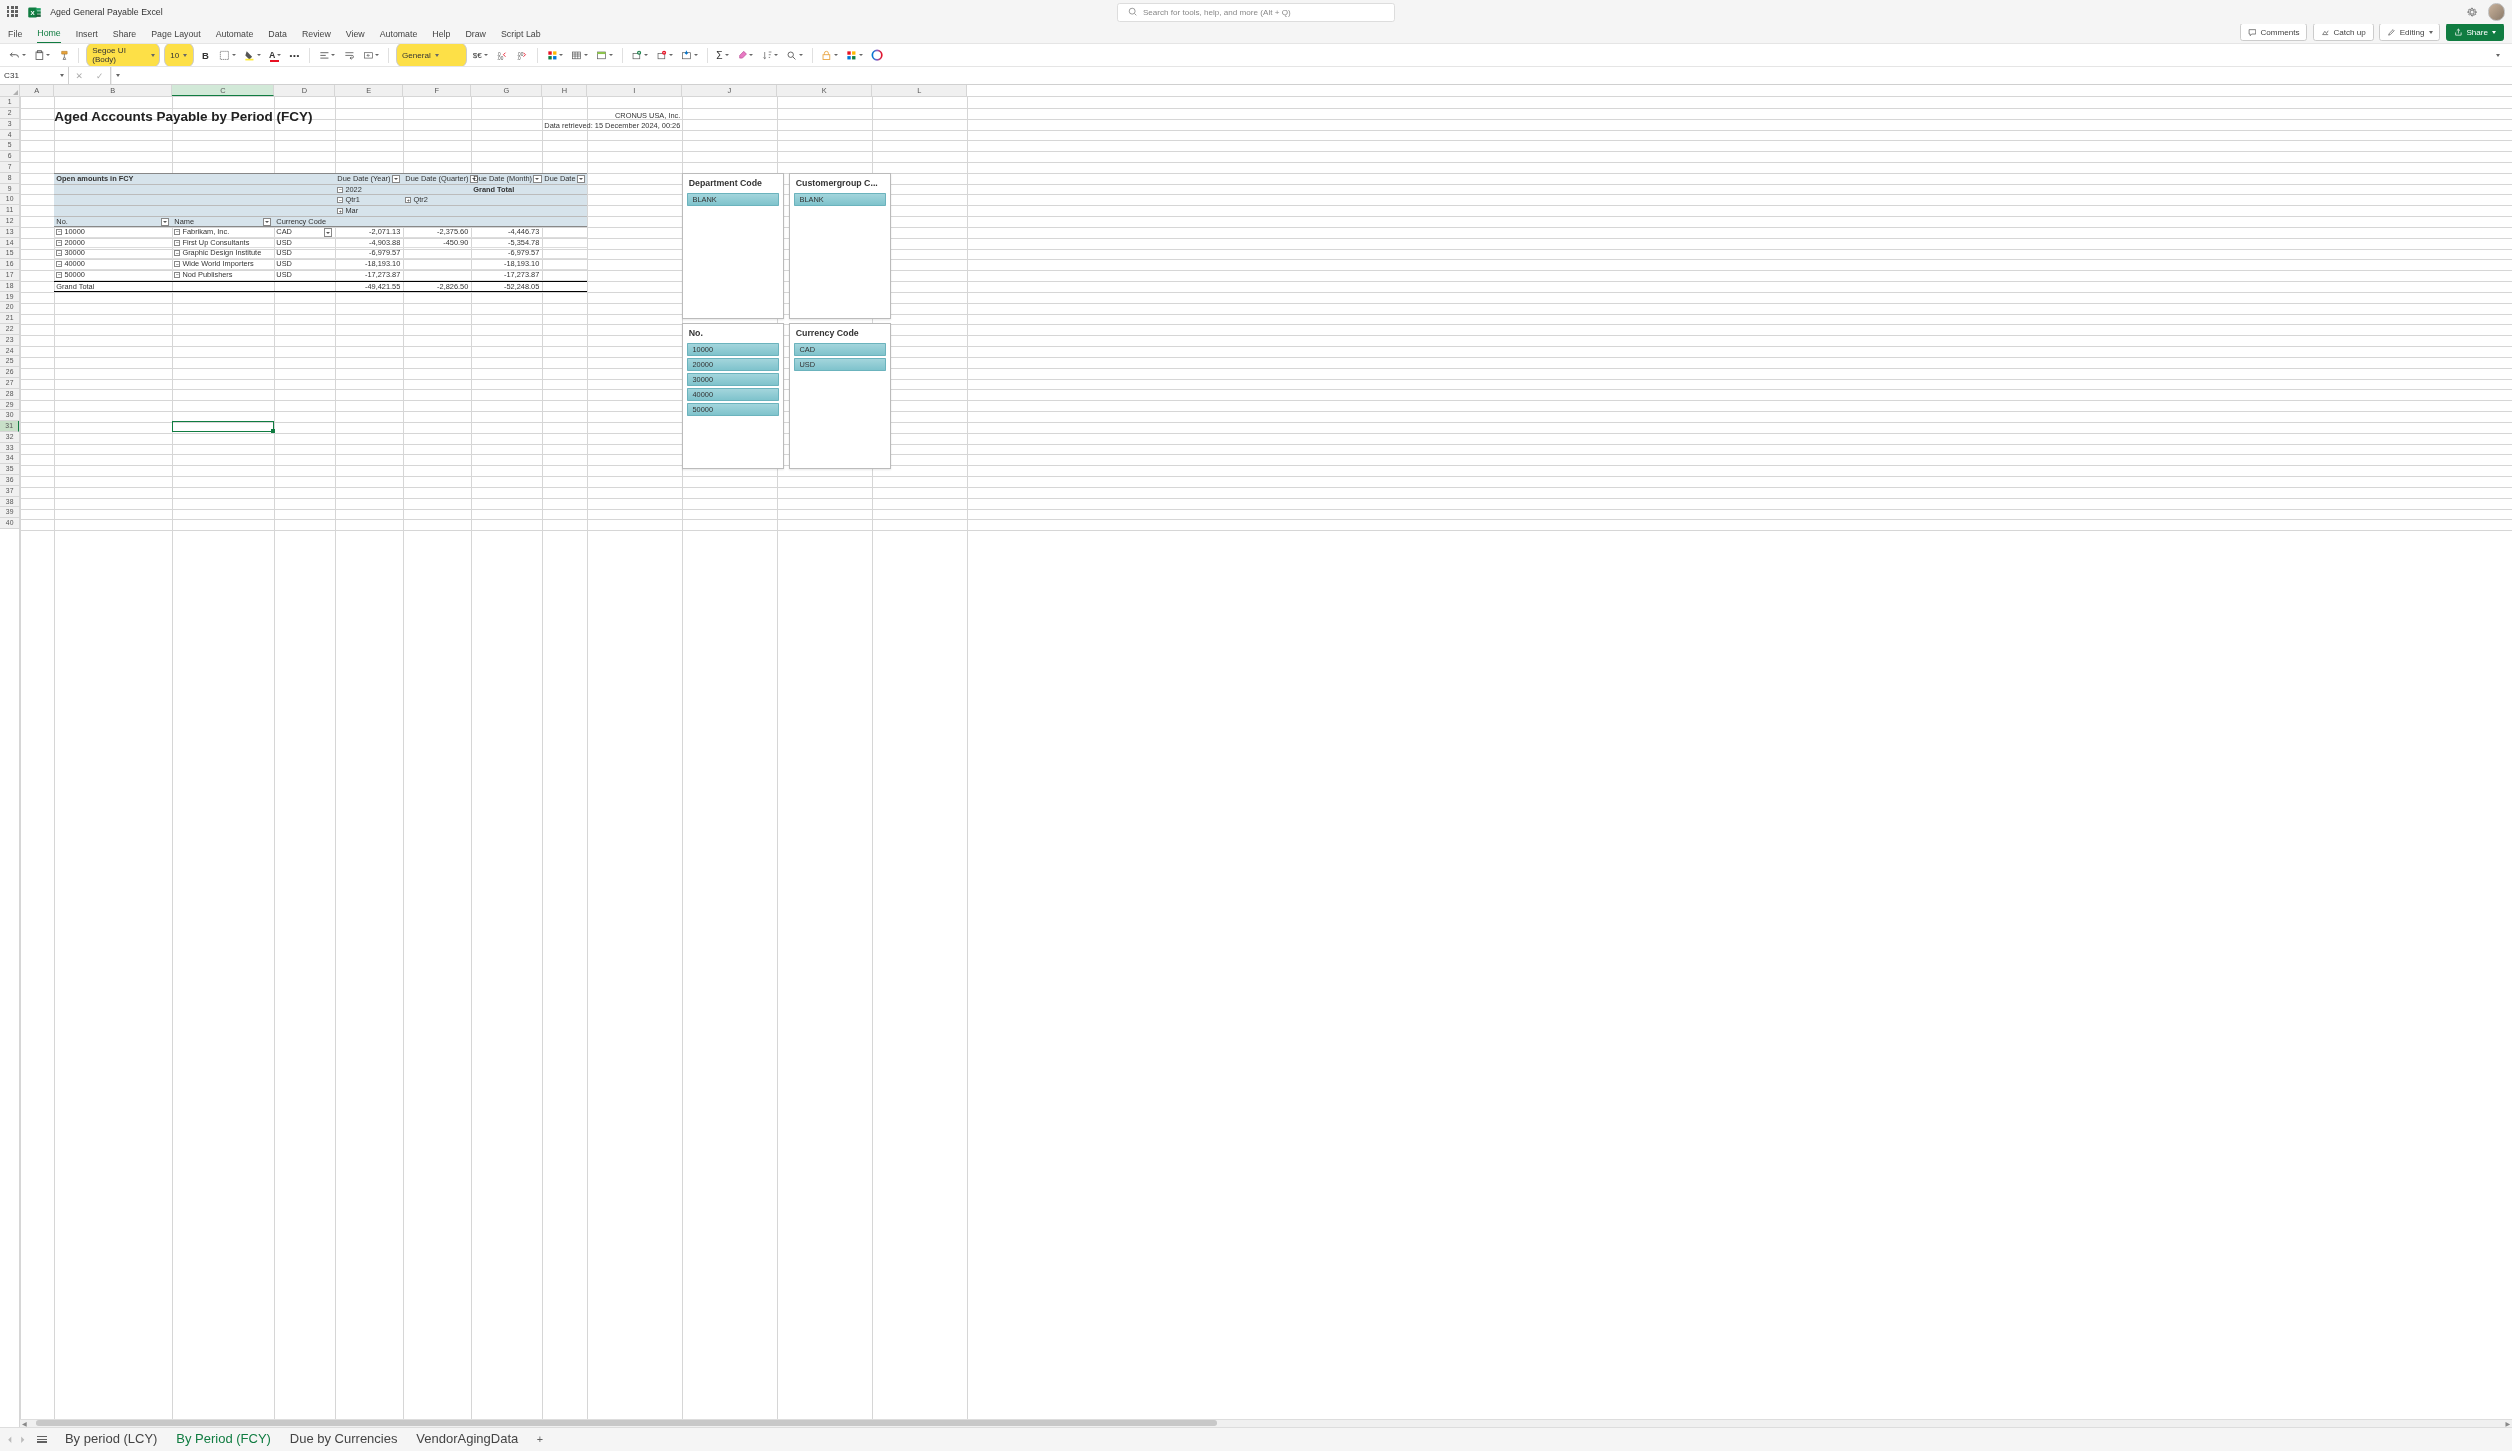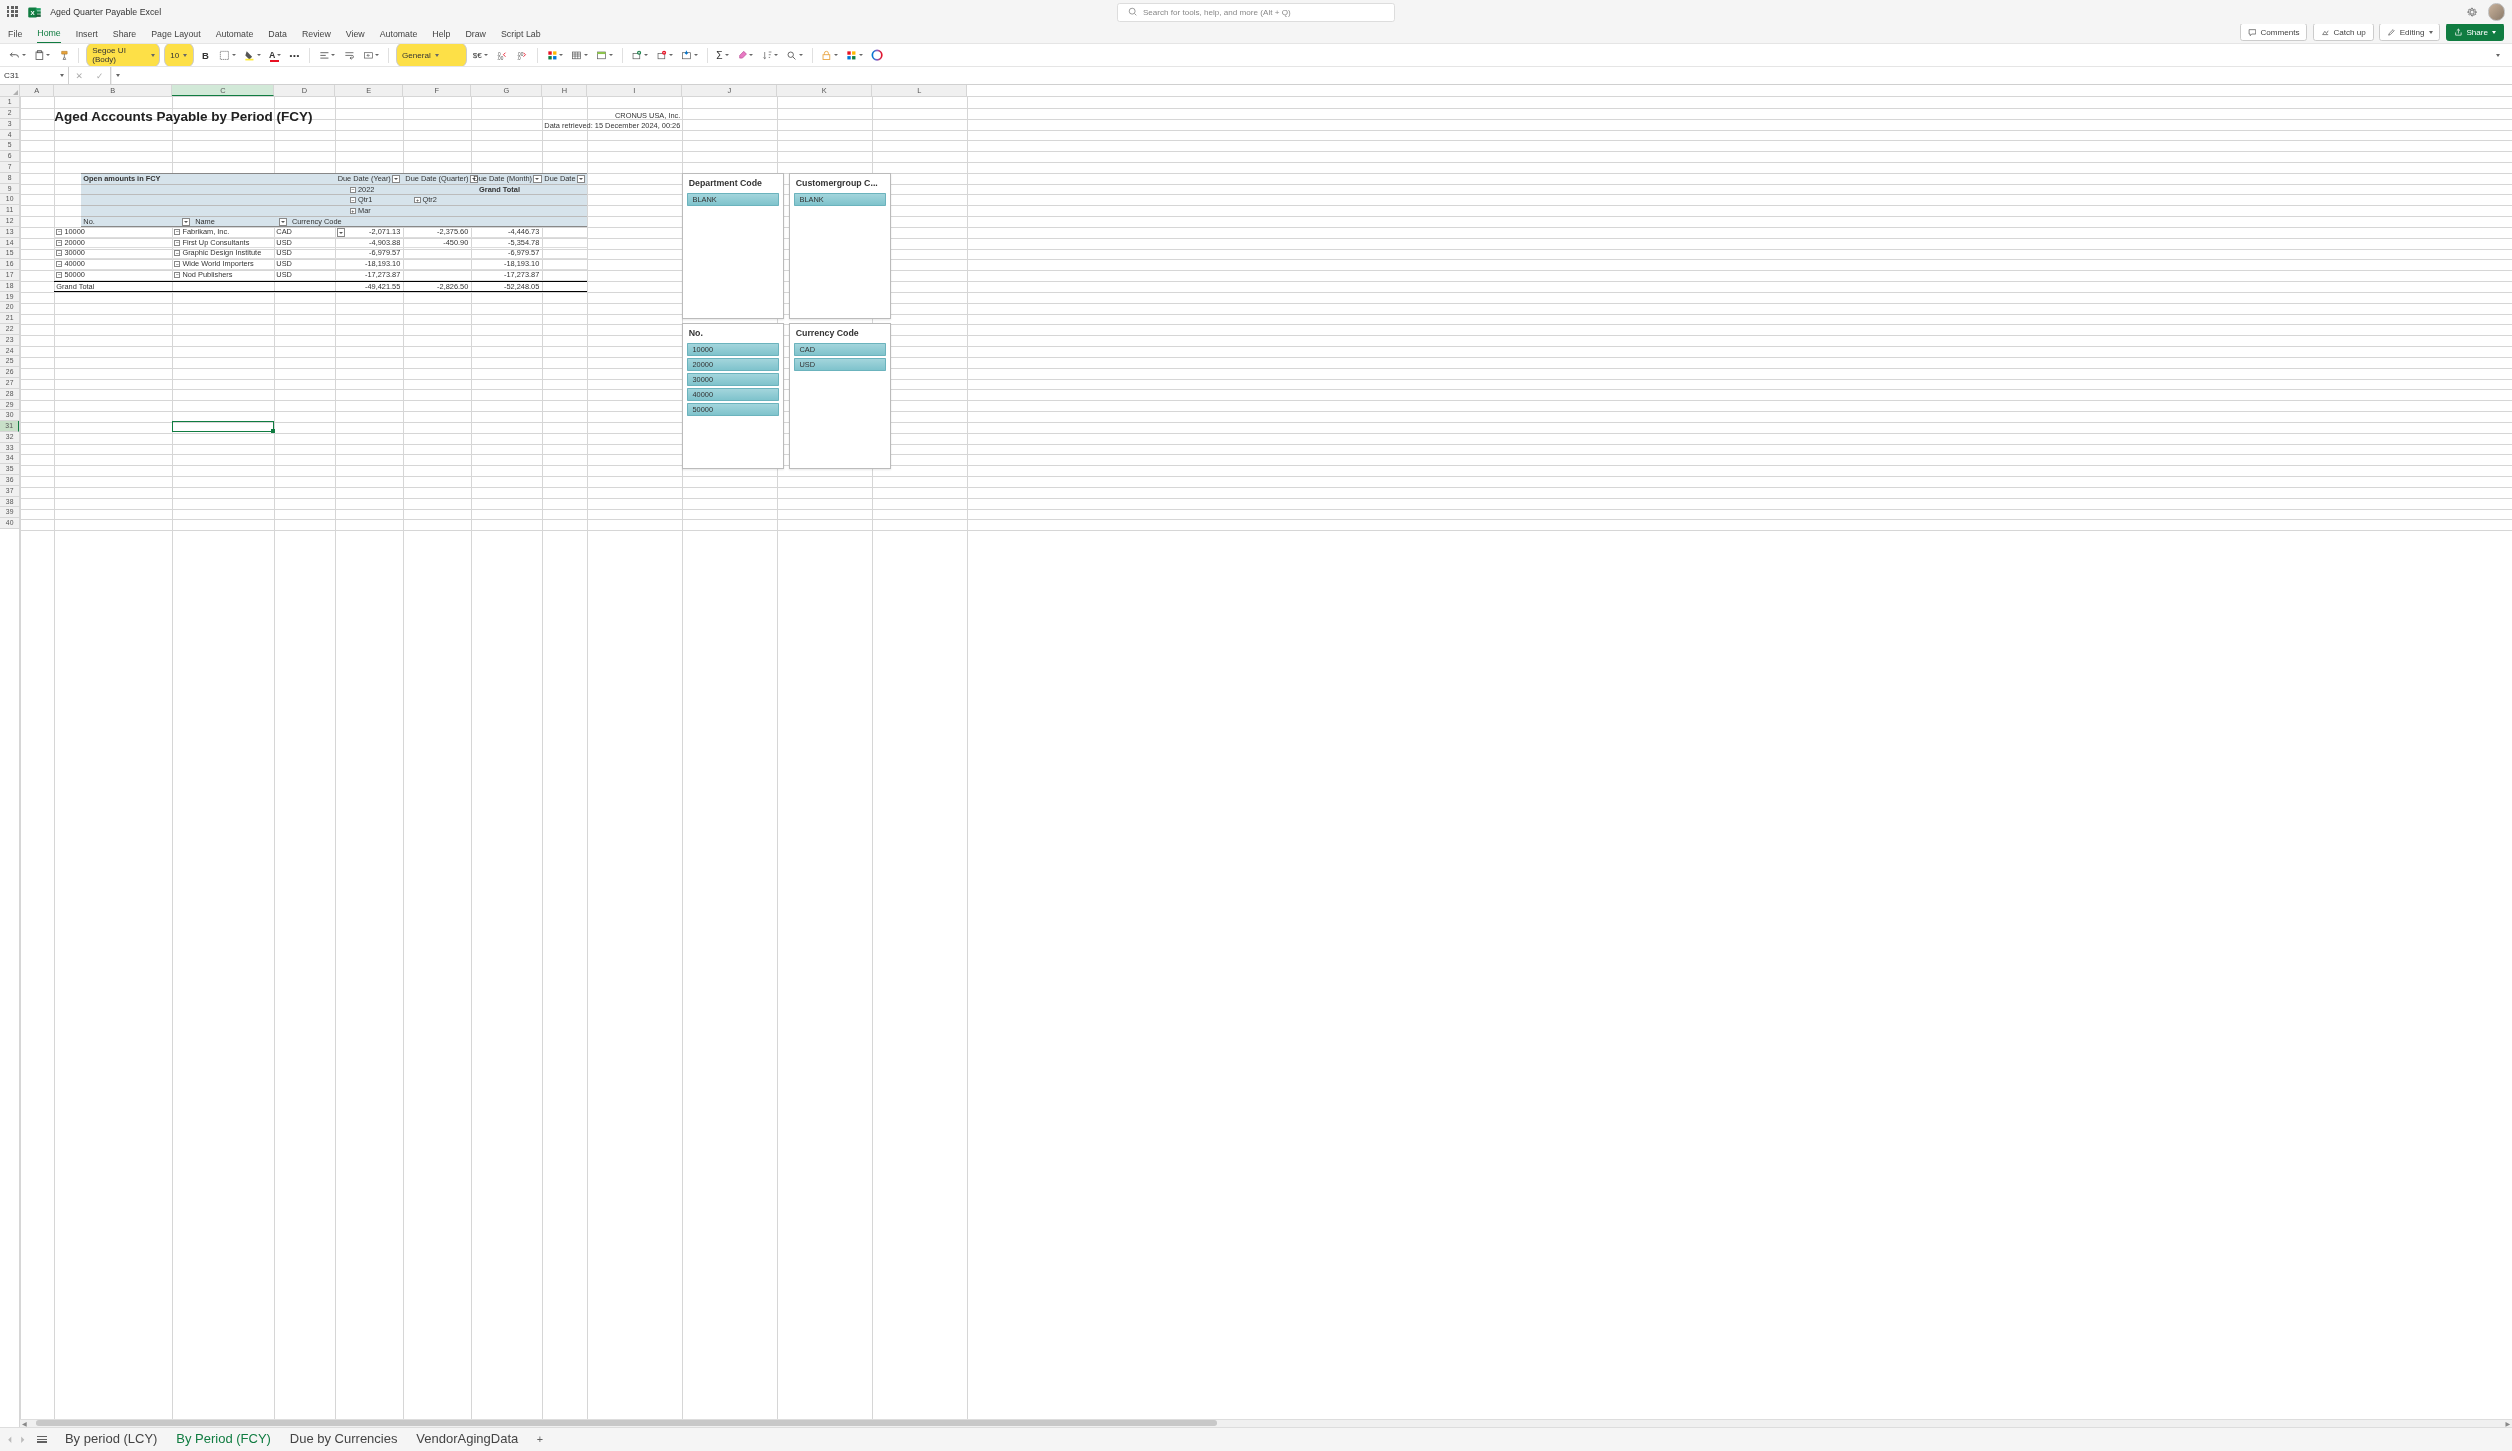--- a/index.html
+++ b/index.html
@@ -95,21 +95,21 @@
 
   
   .content-layer{position:absolute;inset:0;}
   .cell{position:absolute;height:10.8px;line-height:10.8px;font-size:7.4px;padding:0 2px;overflow:hidden;white-space:nowrap;}
 
   
   .report-title{position:absolute;left:var(--pB);top:calc(10.8px * 1 + 1.4px);font-size:13.5px;font-weight:600;color:#222;}
 
   
   .pivot{position:absolute;left:var(--pB);top:calc(10.8px * 7);width:calc(var(--pH) - var(--pB) + var(--cH));}
-  .pv-header-row{background:var(--pivot-hdr);height:10.8px;display:flex;border-top:0.7px solid #bbb;margin-left:27px;}
+  .pv-header-row{background:var(--pivot-hdr);height:10.8px;display:flex;border-top:0.7px solid #bbb;}
   .pv-cell{height:10.8px;line-height:10.8px;font-size:7.4px;padding:0 2px;border-right:0.7px solid rgba(0,0,0,0);overflow:visible;white-space:nowrap;}
   .pv-drop{width:8.1px;height:8.1px;border:0.7px solid #888;background:#fff;display:inline-flex;align-items:center;justify-content:center;margin-left:1.4px;vertical-align:middle;cursor:pointer;}
   .pv-drop::after{content:"";width:0;height:0;border-left:2px solid transparent;border-right:2px solid transparent;border-top:2.7px solid #555;}
   .pv-expand{width:6.1px;height:6.1px;border:0.7px solid #888;display:inline-flex;align-items:center;justify-content:center;margin-right:2px;font-size:5.4px;line-height:5.4px;vertical-align:middle;cursor:pointer;background:#fff;}
   .pv-data-row{height:10.8px;display:flex;border-bottom:0.7px solid #ddd;}
   .pv-data-row.total{border-top:1.4px solid #000;border-bottom:1.4px solid #000;font-weight:400;}
   .pv-col-B{width:var(--cB);}
   .pv-col-C{width:var(--cC);}
   .pv-col-D{width:var(--cD);}
   .pv-col-E{width:var(--cE);text-align:right;}
@@ -164,21 +164,21 @@
   </div>
   <div class="xl-icon">
     <svg viewBox="0 0 24 24" width="15" height="15" style="font-size:12px">
         <rect x="2" y="4" width="14" height="16" rx="2" fill="#107c41"></rect>
         <text x="9" y="16" text-anchor="middle" fill="#fff" font-size="10" font-family="Arial" font-weight="bold">X</text>
         <rect x="14" y="5" width="8" height="4" fill="#21a366"></rect>
         <rect x="14" y="10" width="8" height="4" fill="#107c41"></rect>
         <rect x="14" y="15" width="8" height="4" fill="#185c37"></rect>
       </svg>
   </div>
-  <div class="doc-title">Aged Quarter Payable Excel</div>
+  <div class="doc-title">Aged General Payable Excel</div>
 
   <div class="searchbox">
     <svg viewBox="0 0 16 16">
         <circle cx="7" cy="7" r="5" fill="none" stroke="#888" stroke-width="1.4"></circle>
         <line x1="11" y1="11" x2="14" y2="14" stroke="#888" stroke-width="1.4"></line>
       </svg>
     <span style="color:#888;">Search for tools, help, and more (Alt + Q)</span>
   </div>
 
   <div class="title-right">

